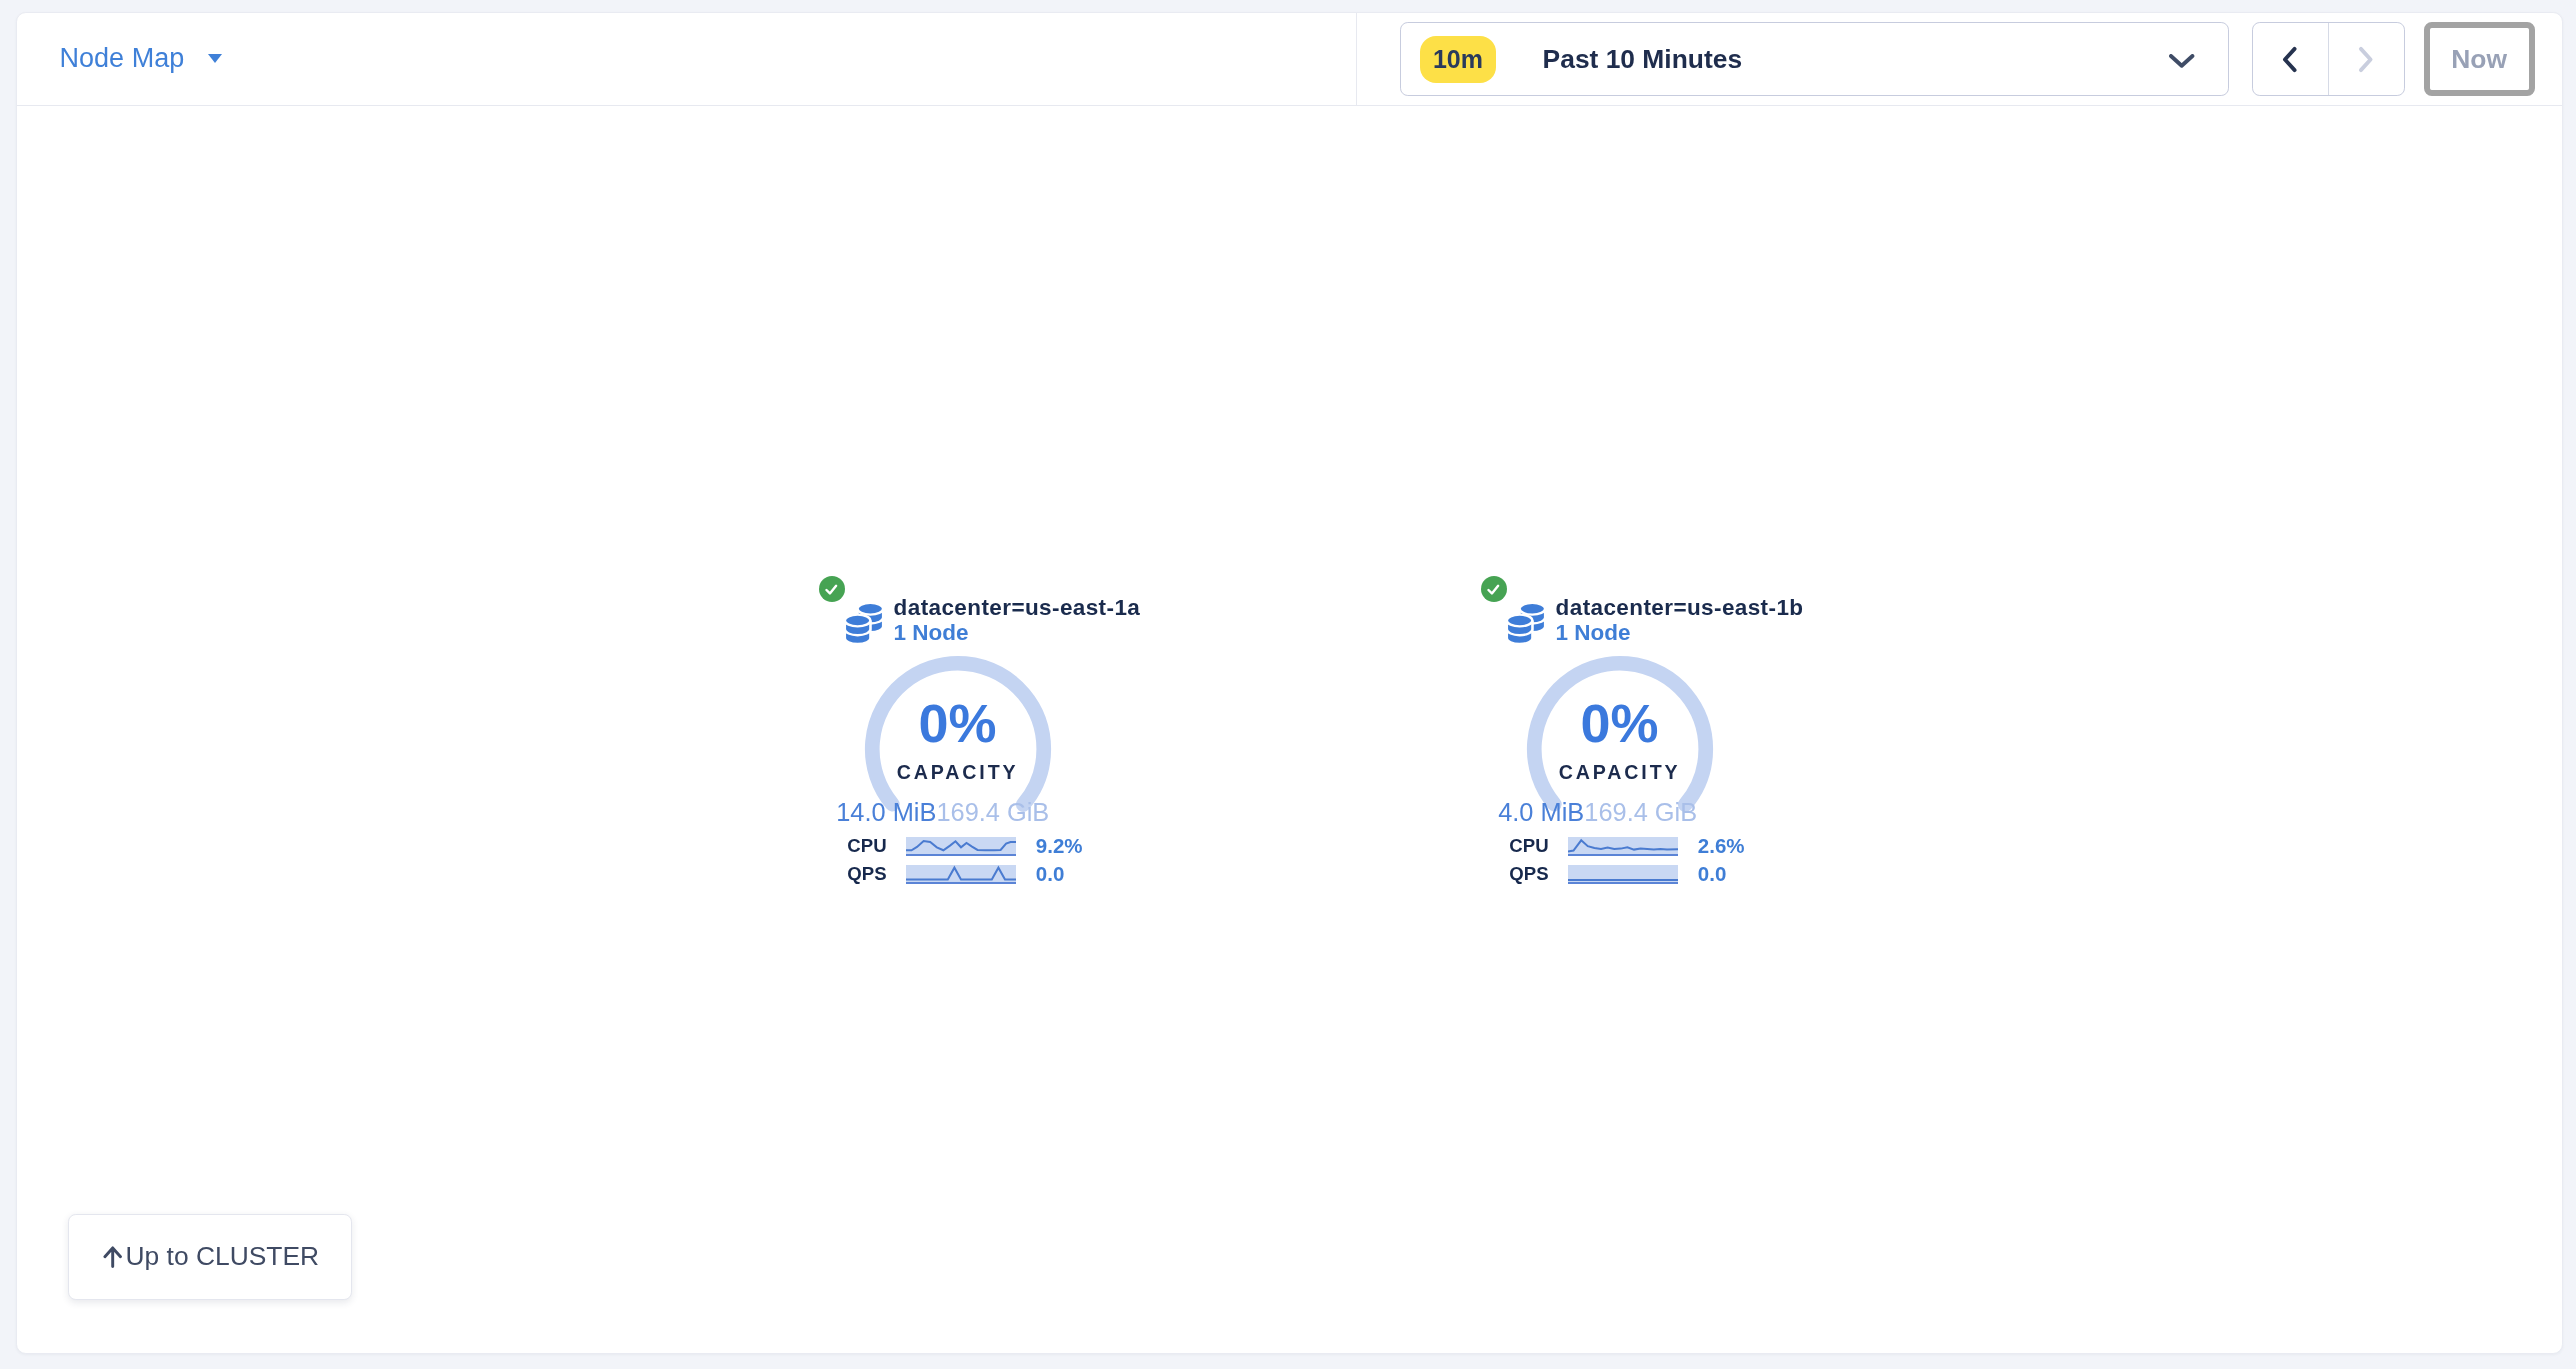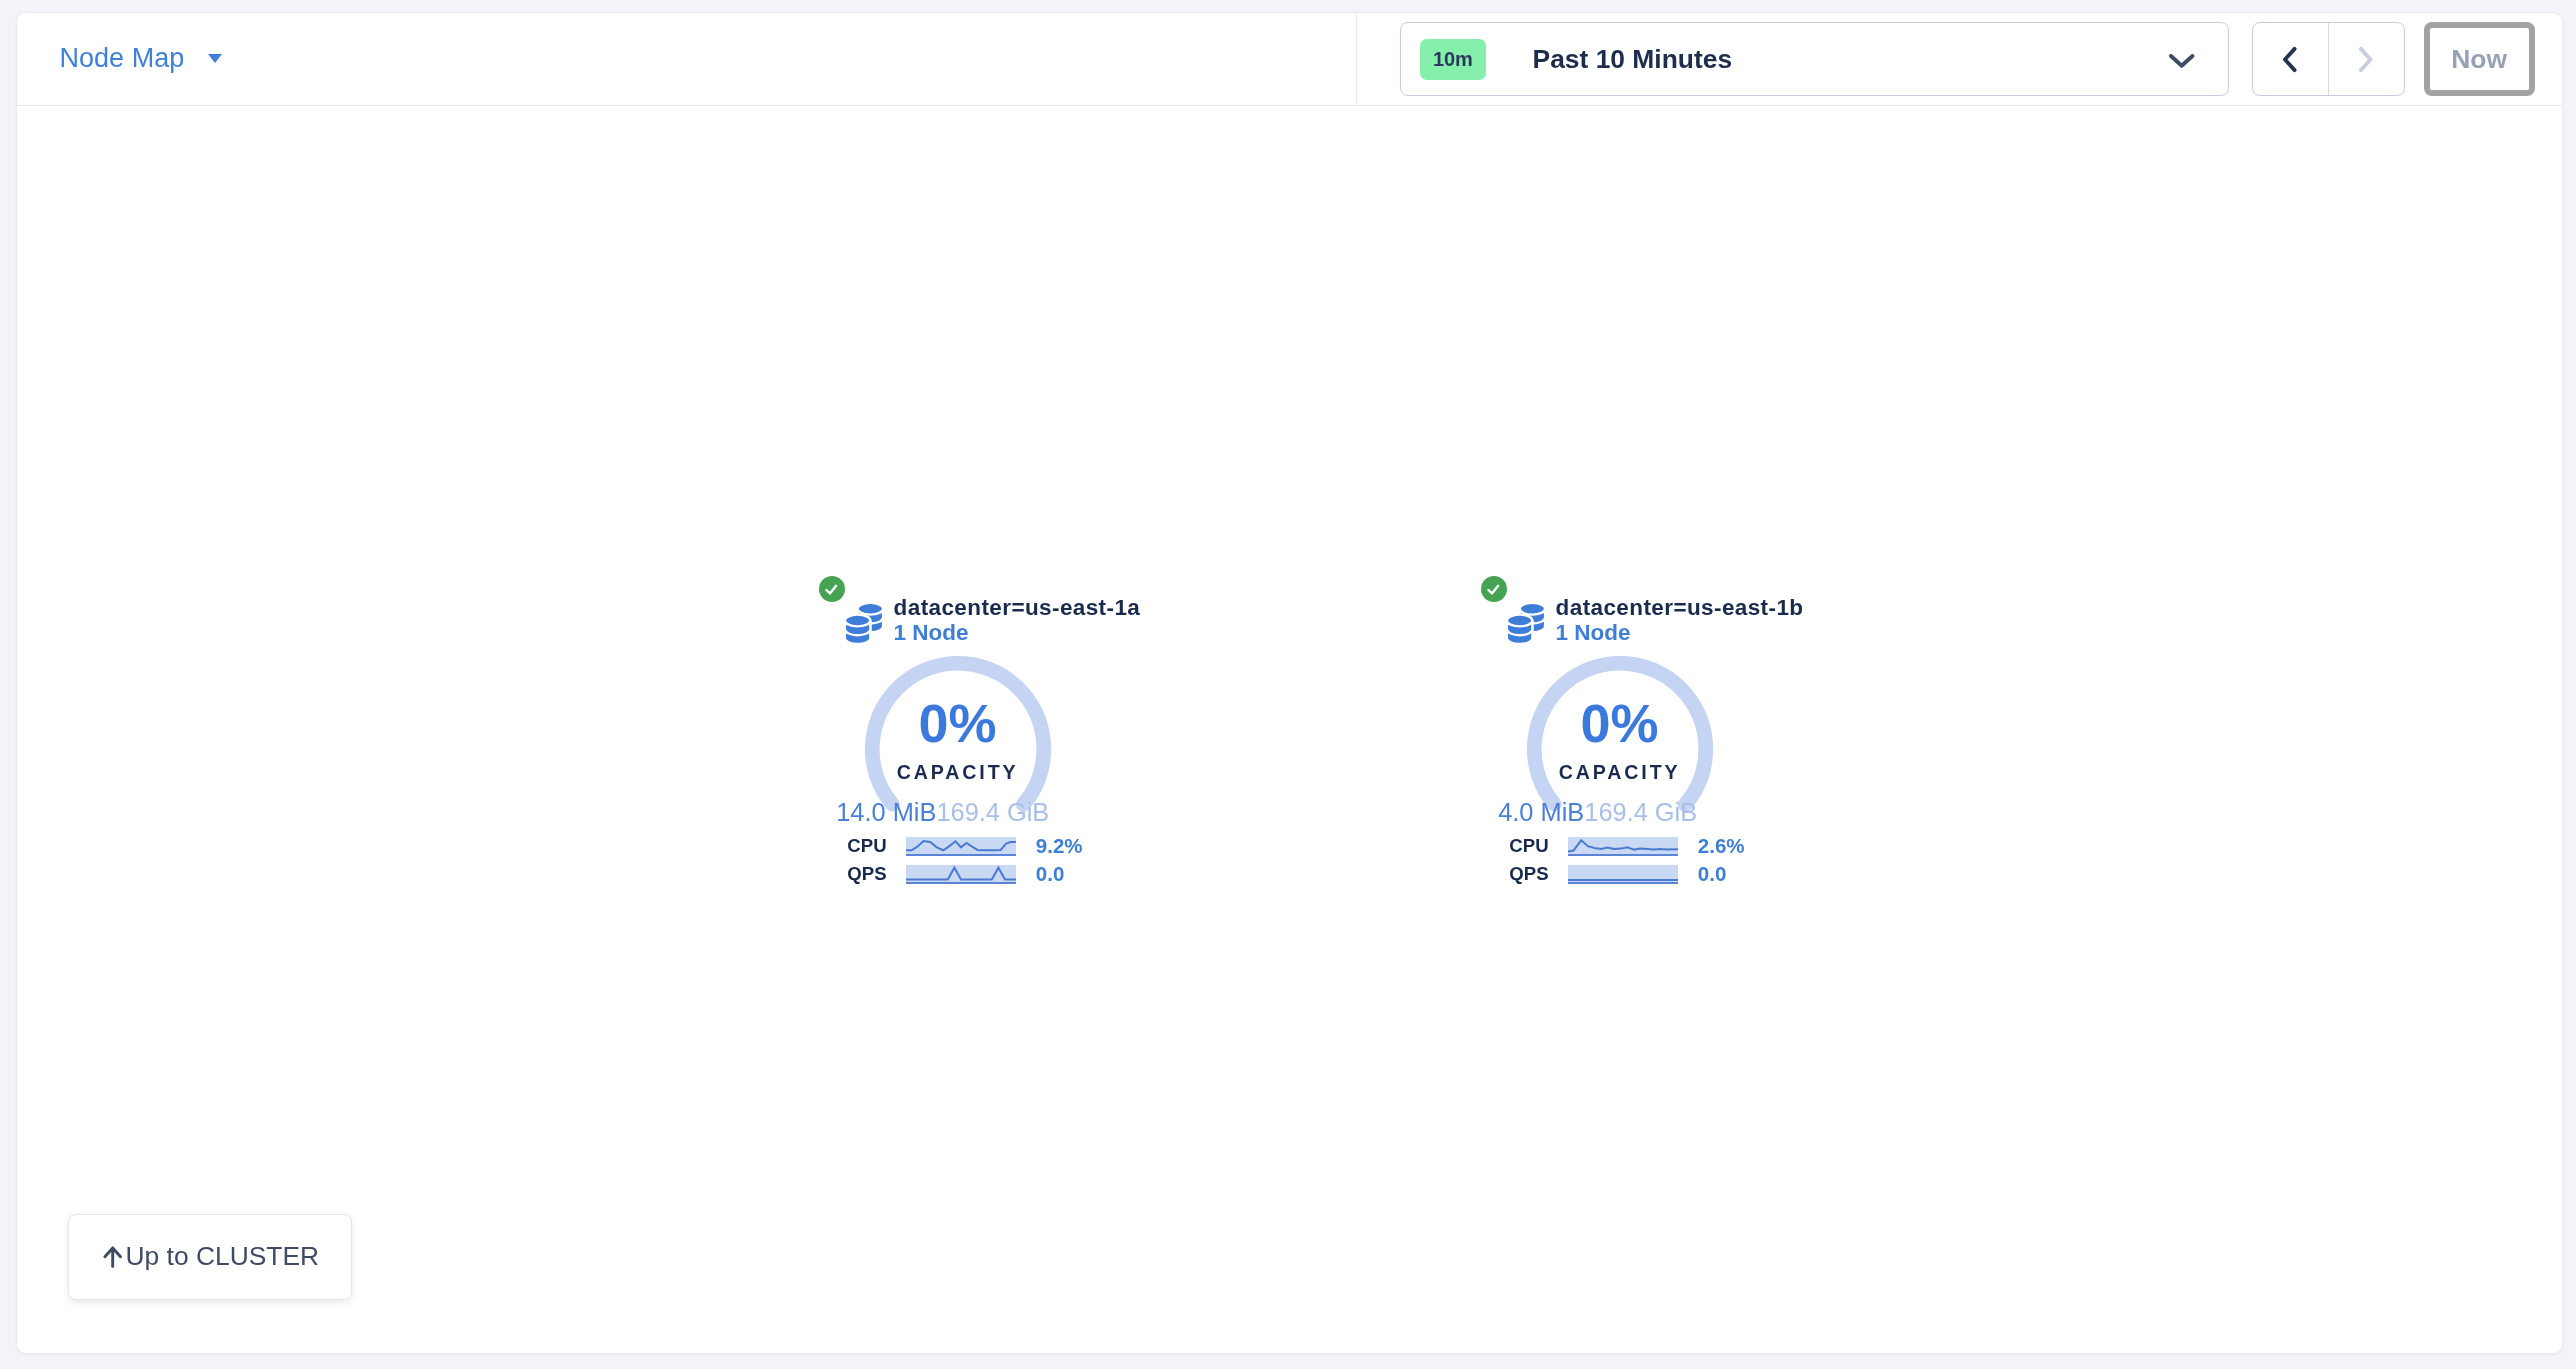--- a/index.html
+++ b/index.html
@@ -38,22 +38,22 @@
   .breadcrumb .sep  { color:#3f80d8; font-weight:700; }
   .breadcrumb .current { color:#33373f; font-weight:700; letter-spacing:0.3px; }
 
   
   .time-dropdown {
     position:absolute; left:1383px; top:9.8px; width:829px; height:74px;
     border:1px solid #c7ccde; border-radius:7.8px; background:#fff;
     display:flex; align-items:center; cursor:pointer;
   }
   .range-badge {
-    margin-left:19.6px; background:#86efac; border-radius:7px;
-    padding:8.8px 12.7px; font-size:20px; font-weight:700; color:#2a3a5c;
+    margin-left:19.6px; background:#fde047; border-radius:16px;
+    padding:8.8px 12.7px; font-size:25px; font-weight:700; color:#2a3a5c;
   }
   .range-label { margin-left:47px; font-size:26.4px; font-weight:700; color:#1f2d4d; }
   .dd-chevron { position:absolute; right:33px; top:31px; }
 
   .arrow-group {
     position:absolute; left:2235px; top:9.8px; width:153px; height:74px;
     border:1px solid #c7ccde; border-radius:7.8px; background:#fff;
     display:flex;
   }
   .arrow-btn { flex:1; display:flex; align-items:center; justify-content:center; cursor:pointer; }

